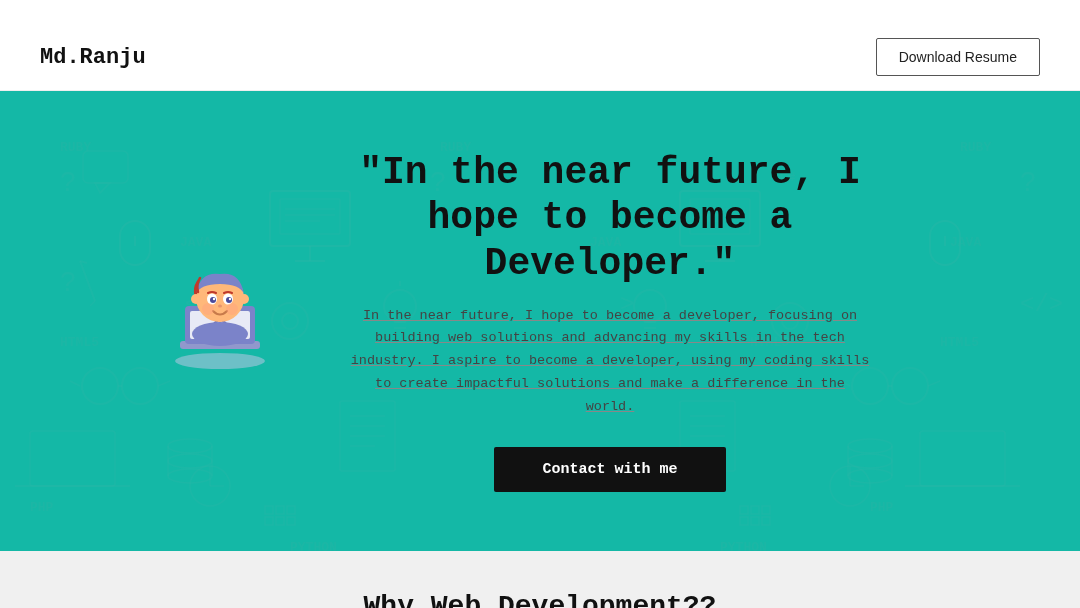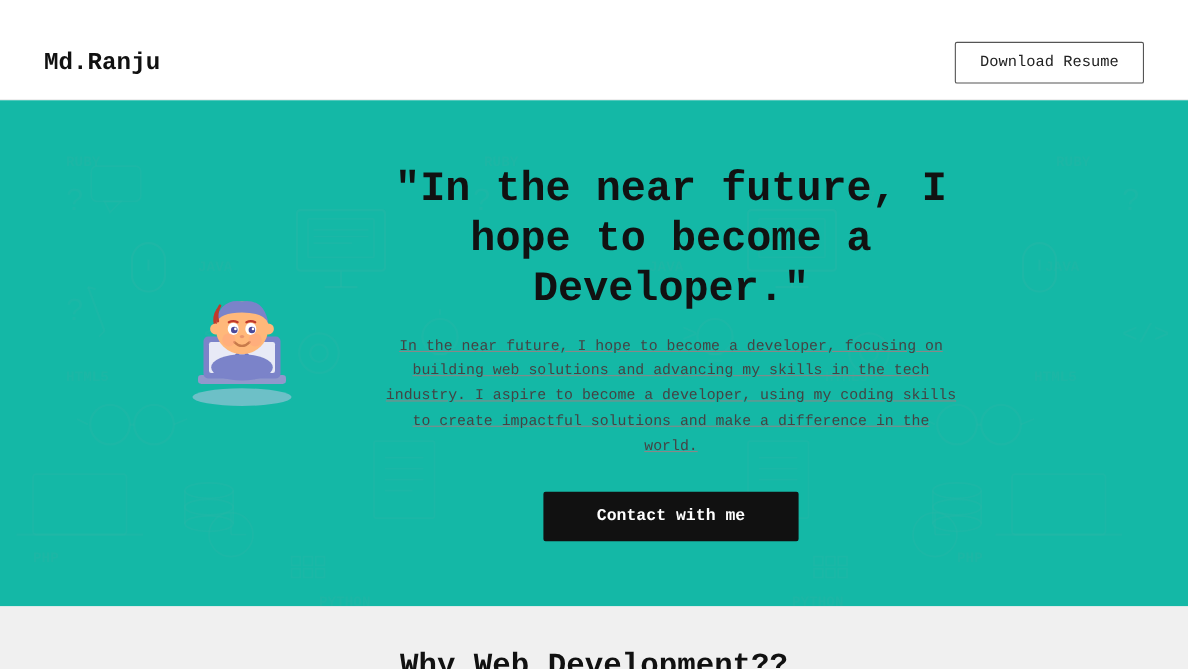--- a/index.html
+++ b/index.html
@@ -29,21 +29,21 @@
       font-weight: 900;
       font-family: 'Courier New', Courier, monospace;
       color: #111;
     }
 
     .download-btn {
       border: 1.5px solid #555;
       background: #fff;
       padding: 10px 22px;
       font-size: 14px;
-      font-family: Liberation Mono, monospace;
+      font-family: Liberation Sans, sans-serif;
       cursor: pointer;
       color: #222;
       border-radius: 2px;
     }
 
     
     .hero {
       position: relative;
       width: 100%;
       min-height: 460px;

